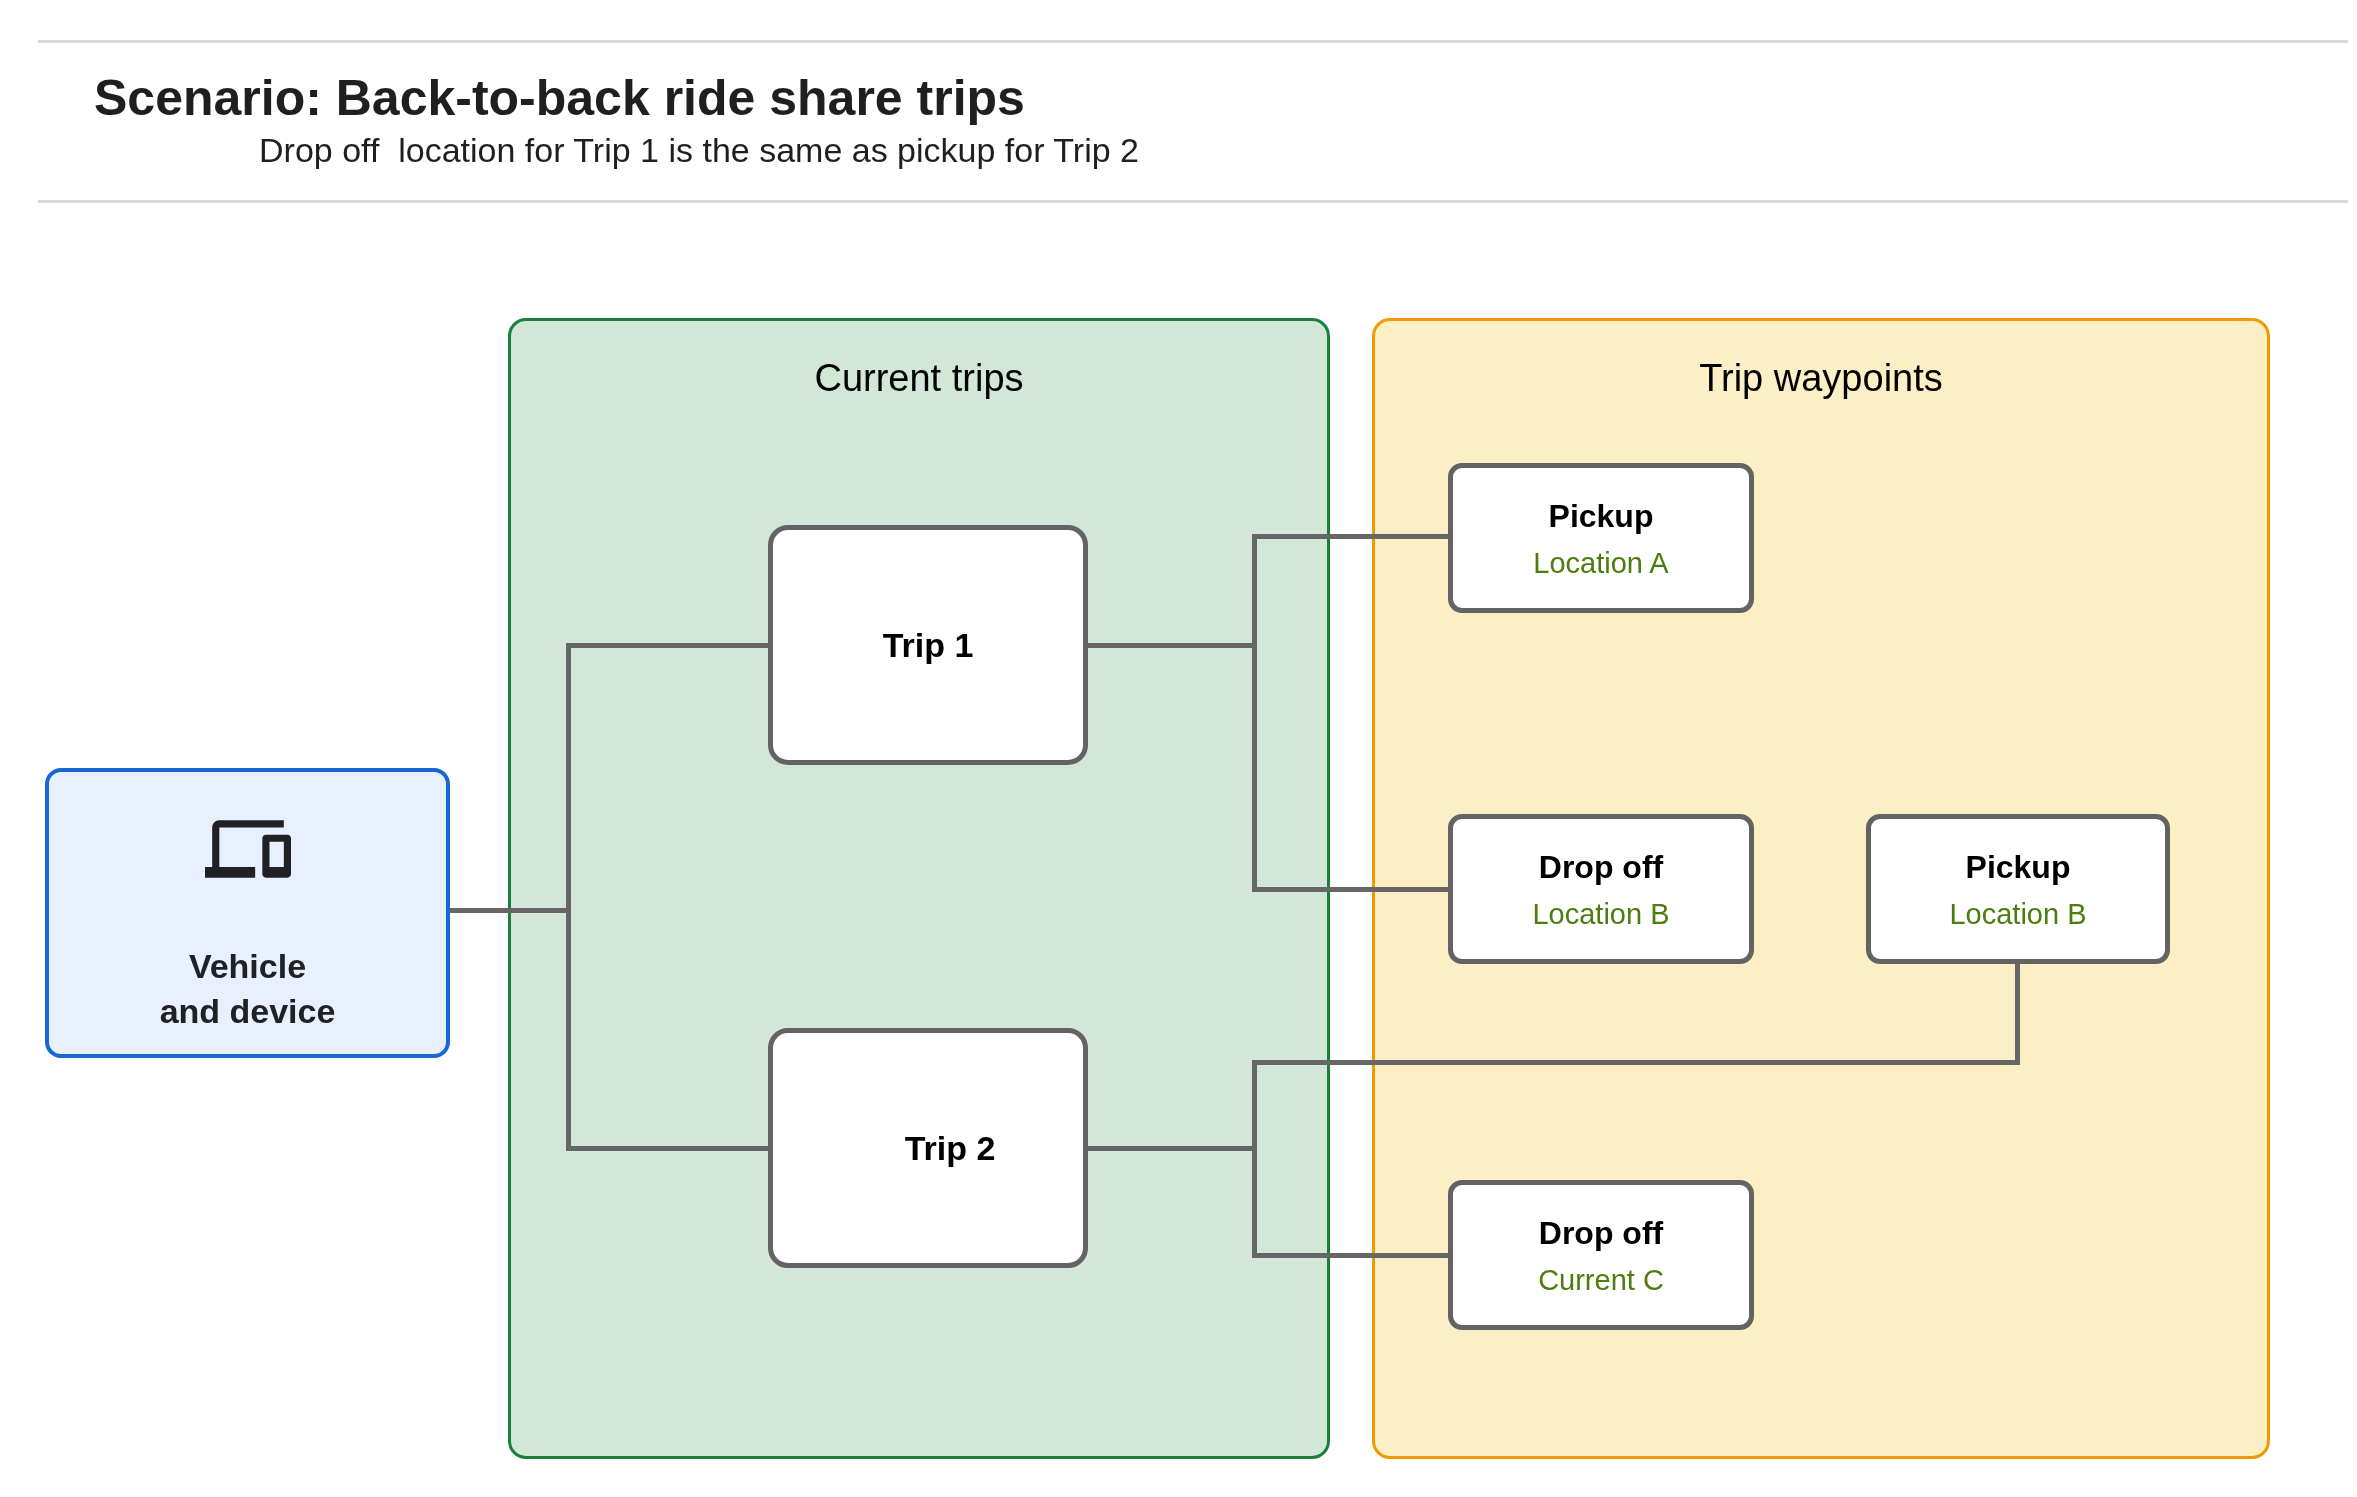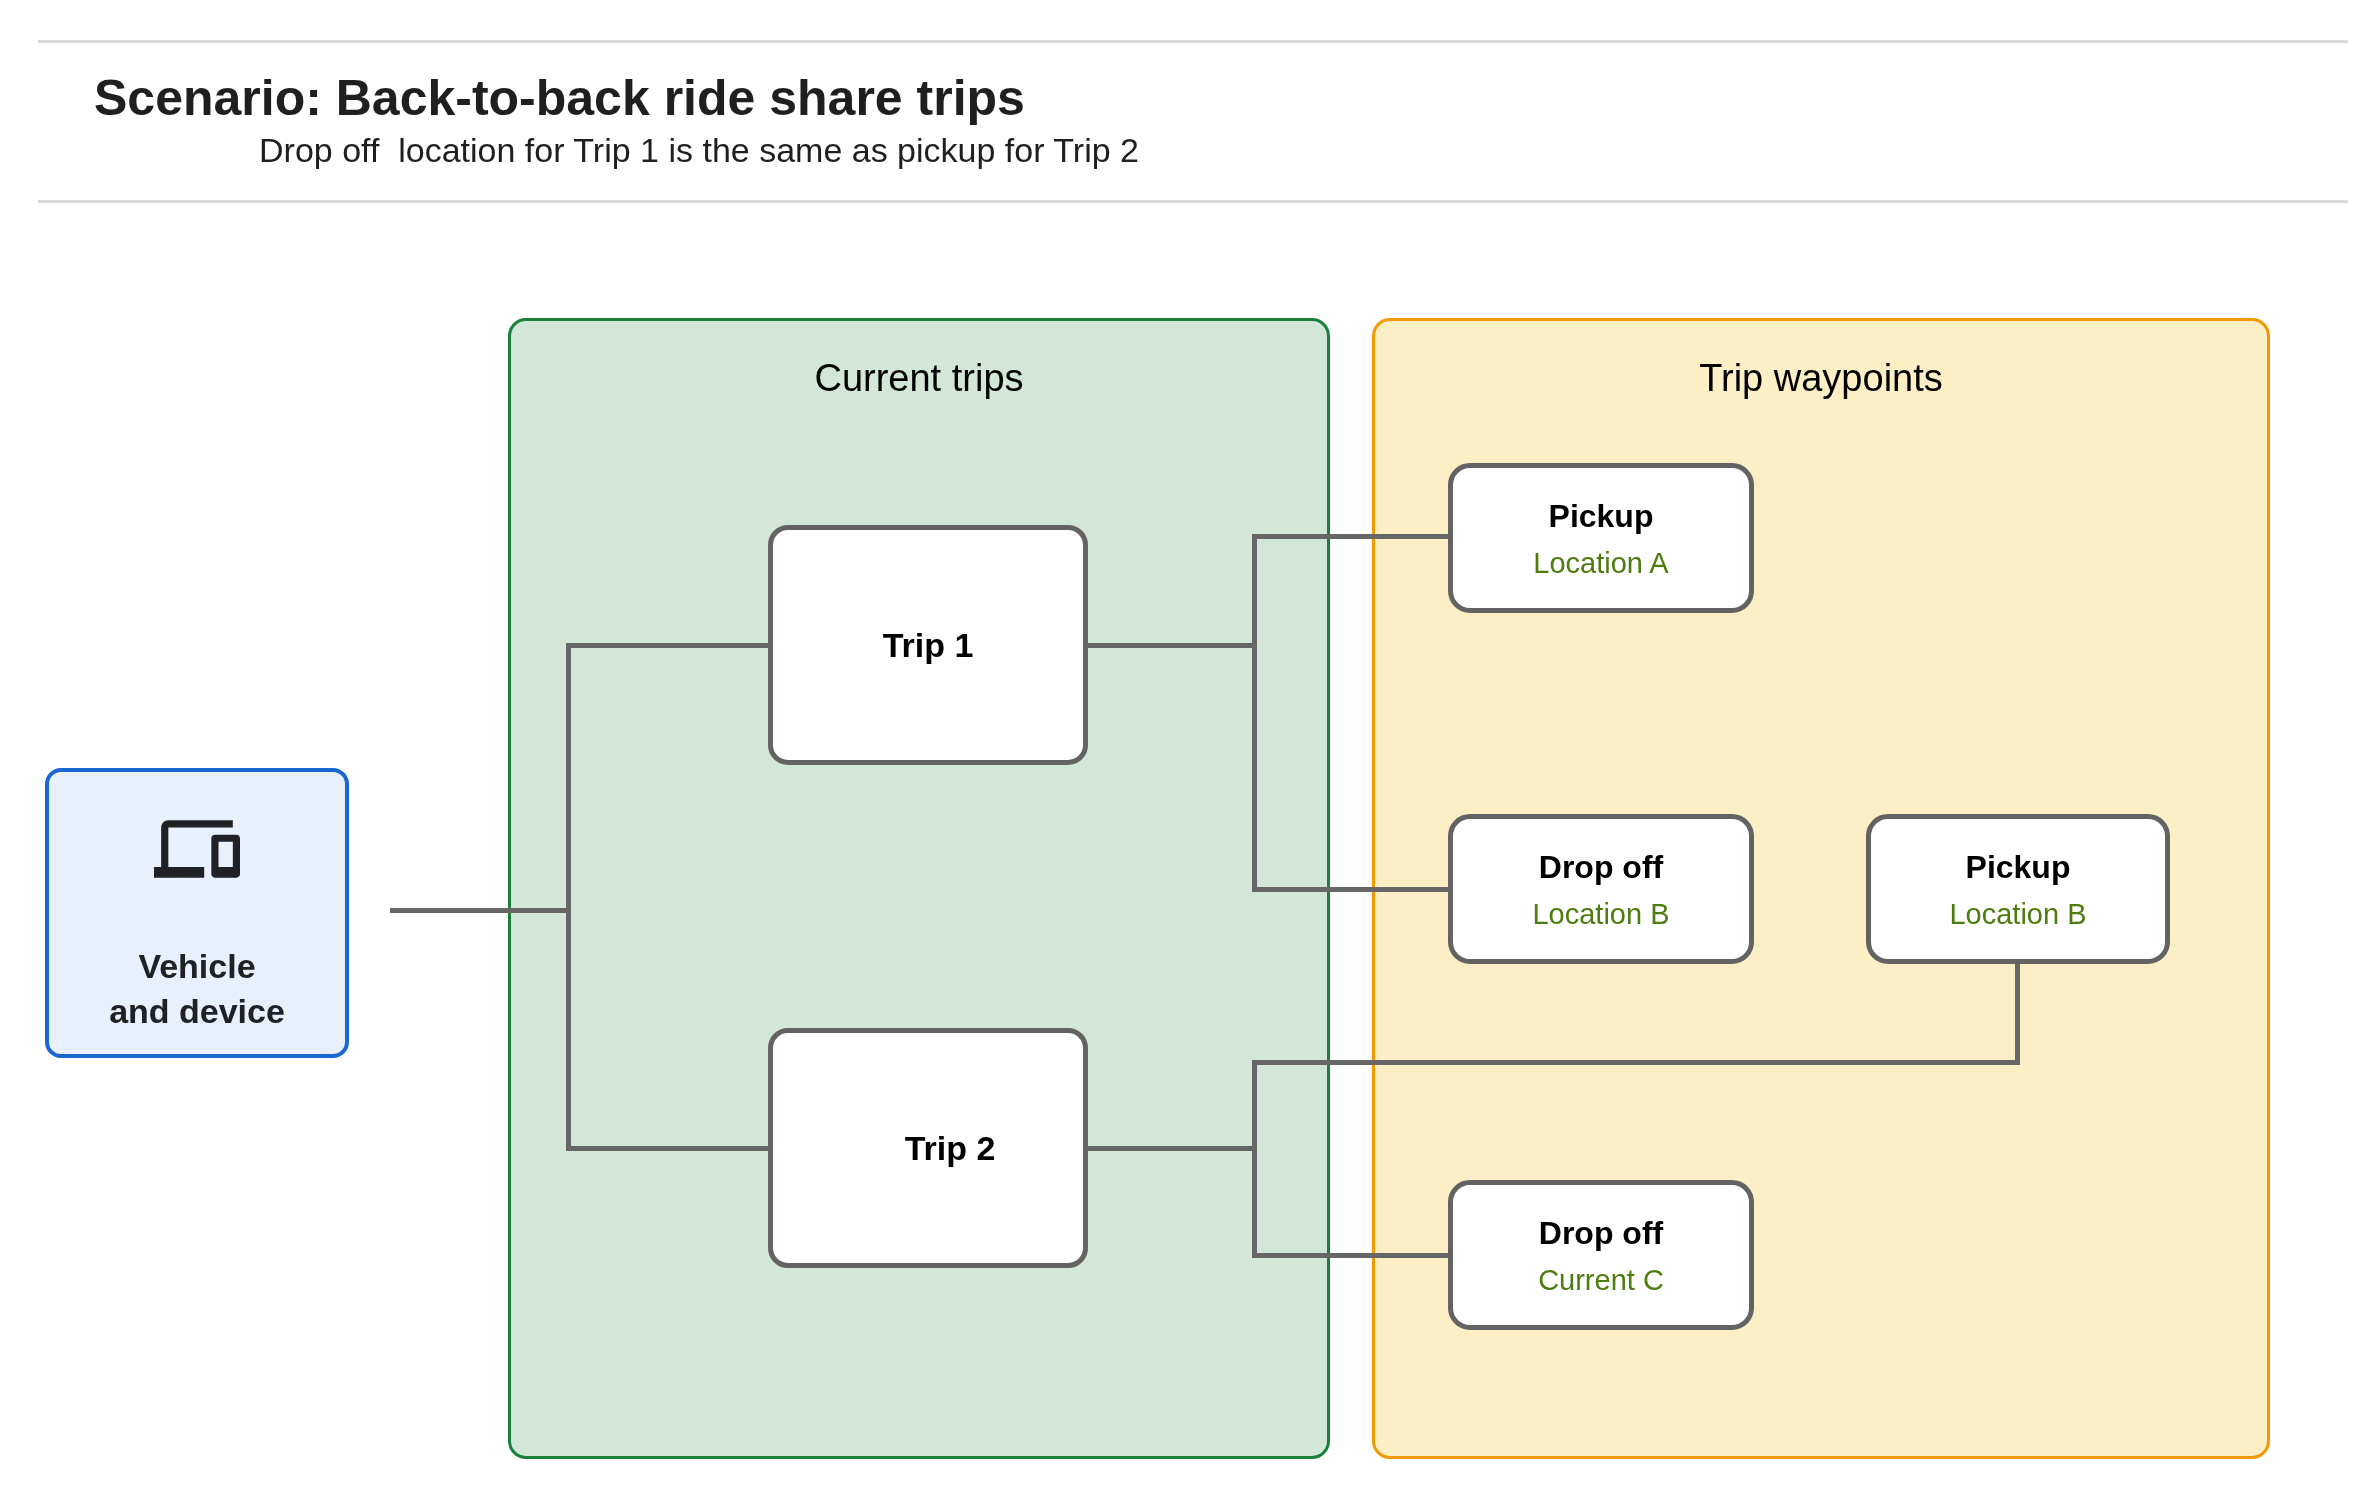--- a/index.html
+++ b/index.html
@@ -72,21 +72,21 @@
     color: #000000;
   }
 
   .line { position: absolute; background: #666666; z-index: 2; }
 
   .node {
     position: absolute;
     box-sizing: border-box;
     background: #ffffff;
     border: 5px solid #636363;
-    border-radius: 22px;
+    border-radius: 14px;
     display: flex;
     flex-direction: column;
     align-items: center;
     justify-content: center;
     z-index: 3;
     text-align: center;
   }
   .trip-node {
     left: 768px;
     width: 320px;
@@ -102,21 +102,21 @@
   #waypoint-dropoff-b { left: 1448px; top: 814px; }
   #waypoint-pickup-b  { left: 1866px; top: 814px; width: 304px; }
   #waypoint-dropoff-c { left: 1448px; top: 1180px; }
   .waypoint-type { font-size: 32px; font-weight: bold; line-height: 50px; color: #000000; }
   .waypoint-location { font-size: 29px; line-height: 44px; color: #4d7c0f; }
 
   #vehicle-box {
     position: absolute;
     left: 45px;
     top: 768px;
-    width: 304px;
+    width: 405px;
     height: 290px;
     box-sizing: border-box;
     background: #e8f0fe;
     border: 4px solid #1967d2;
     border-radius: 16px;
     display: flex;
     flex-direction: column;
     align-items: center;
     z-index: 3;
     text-align: center;

